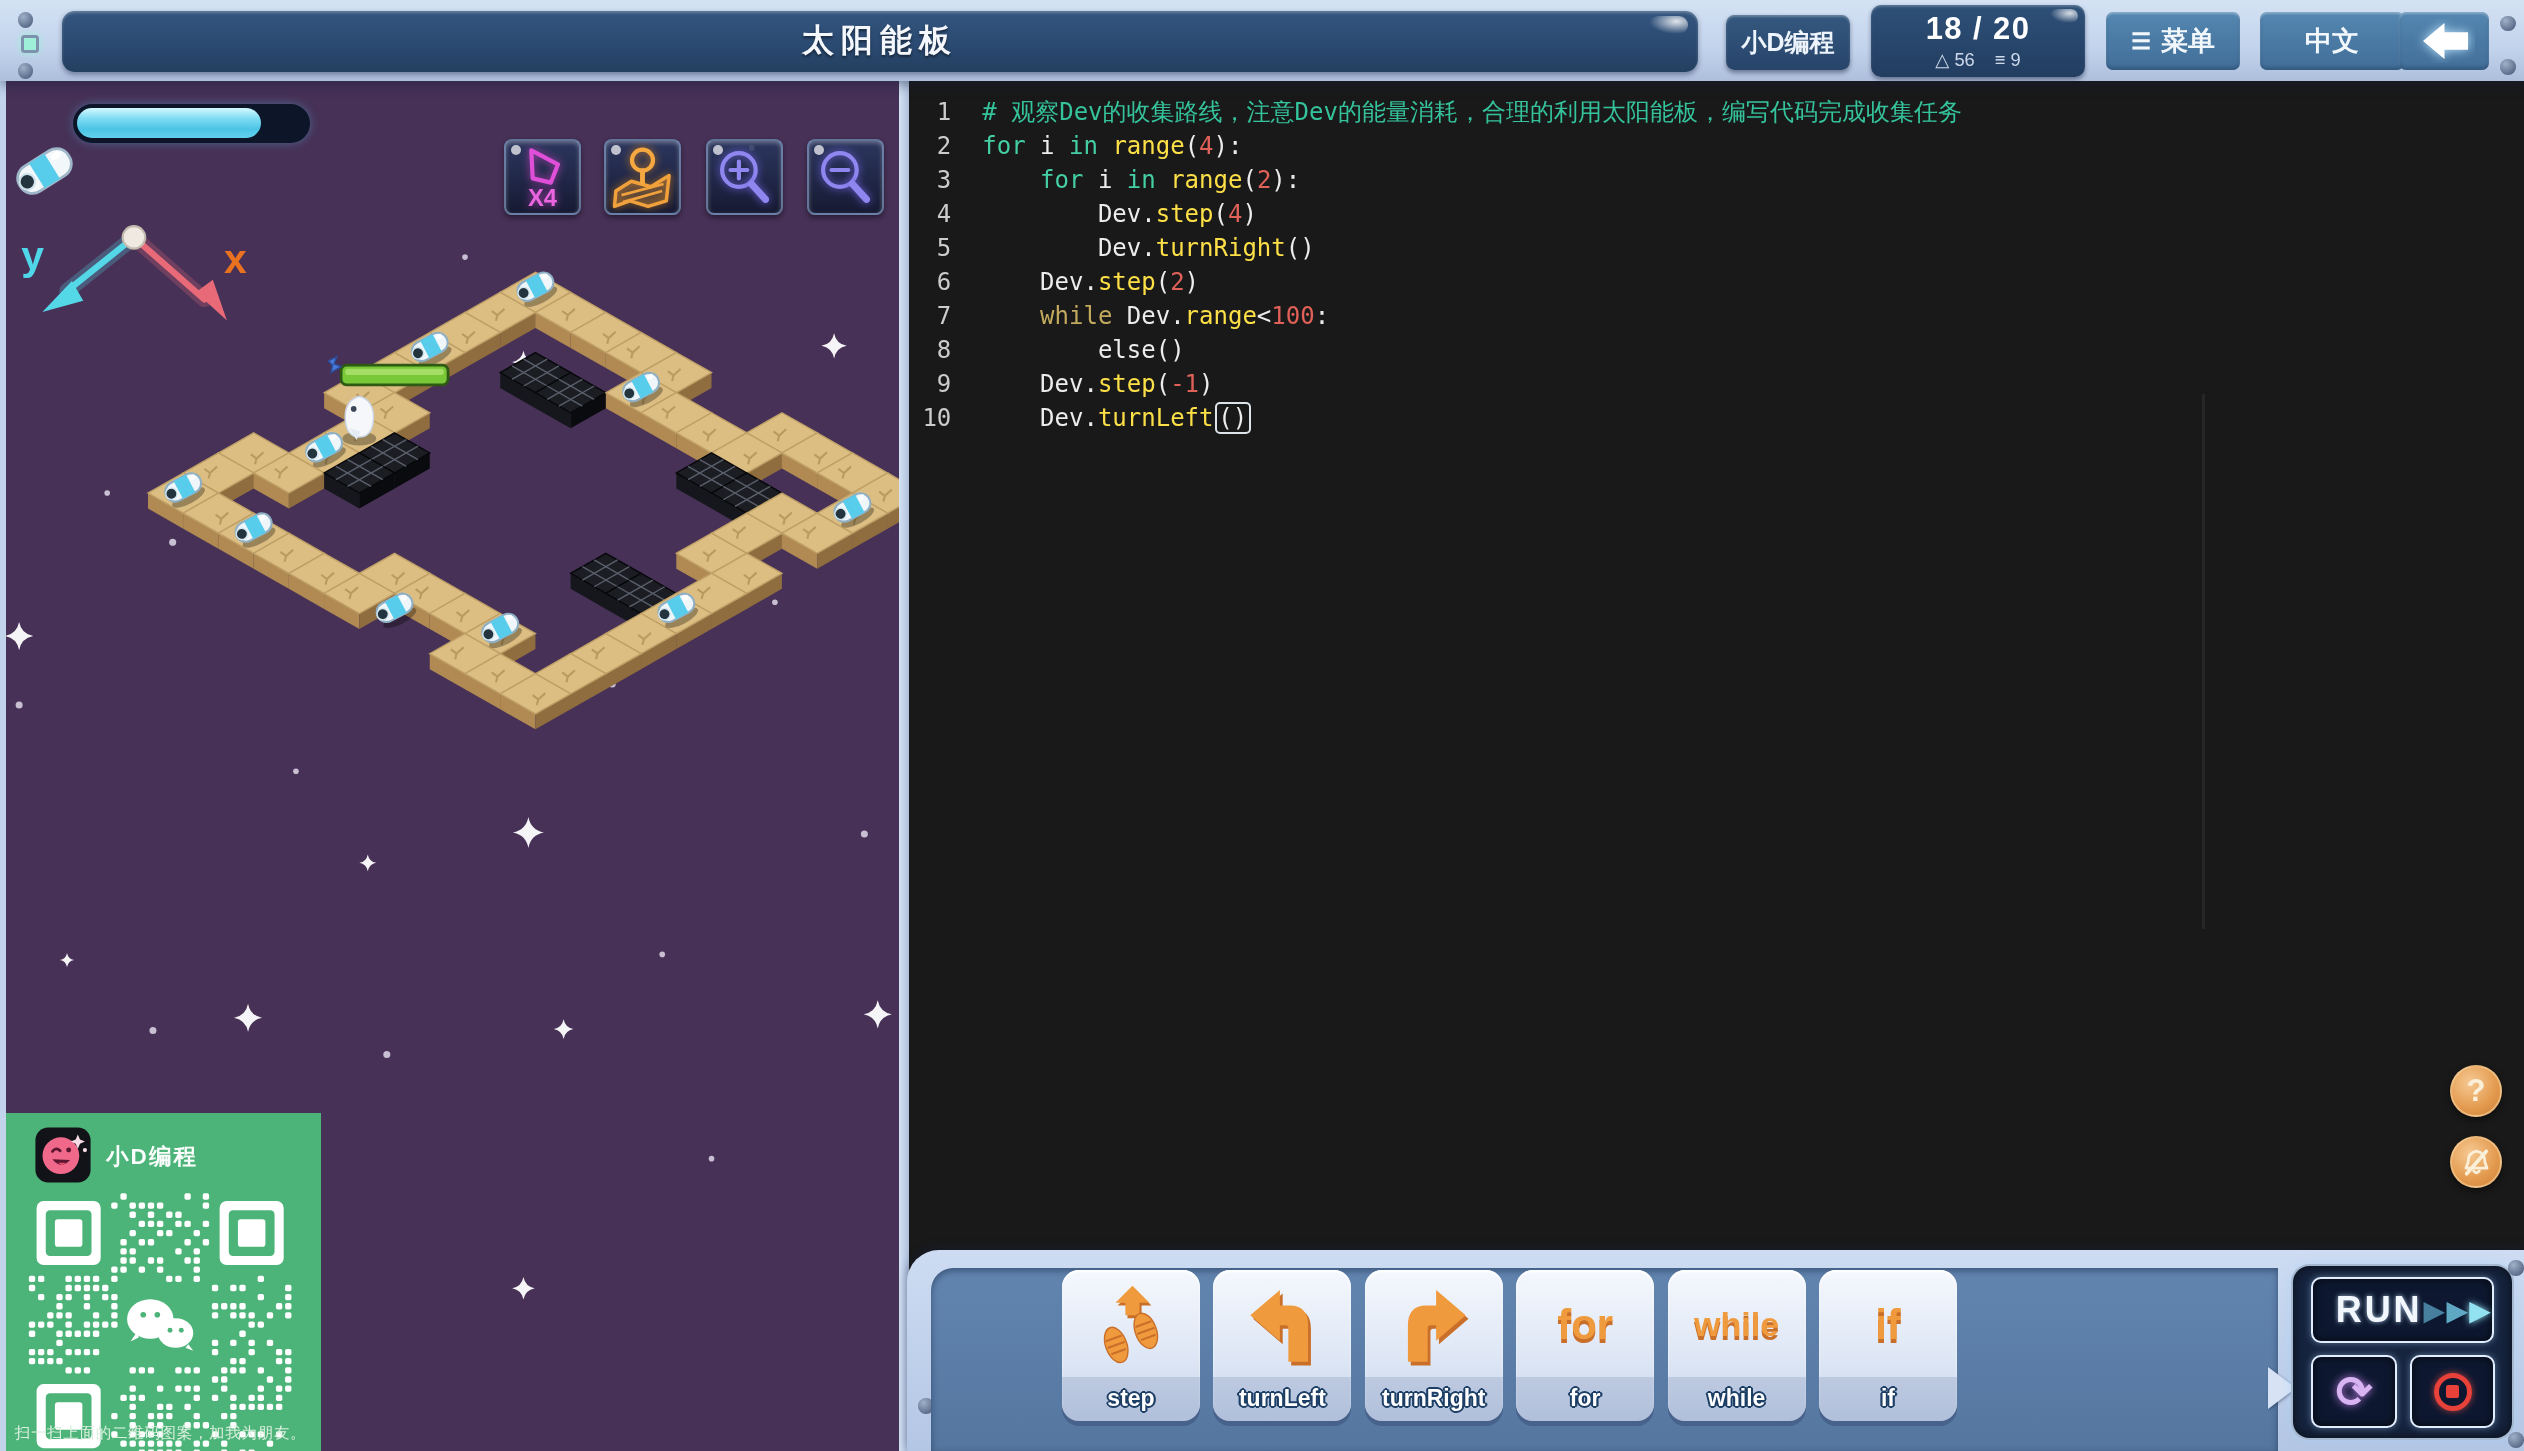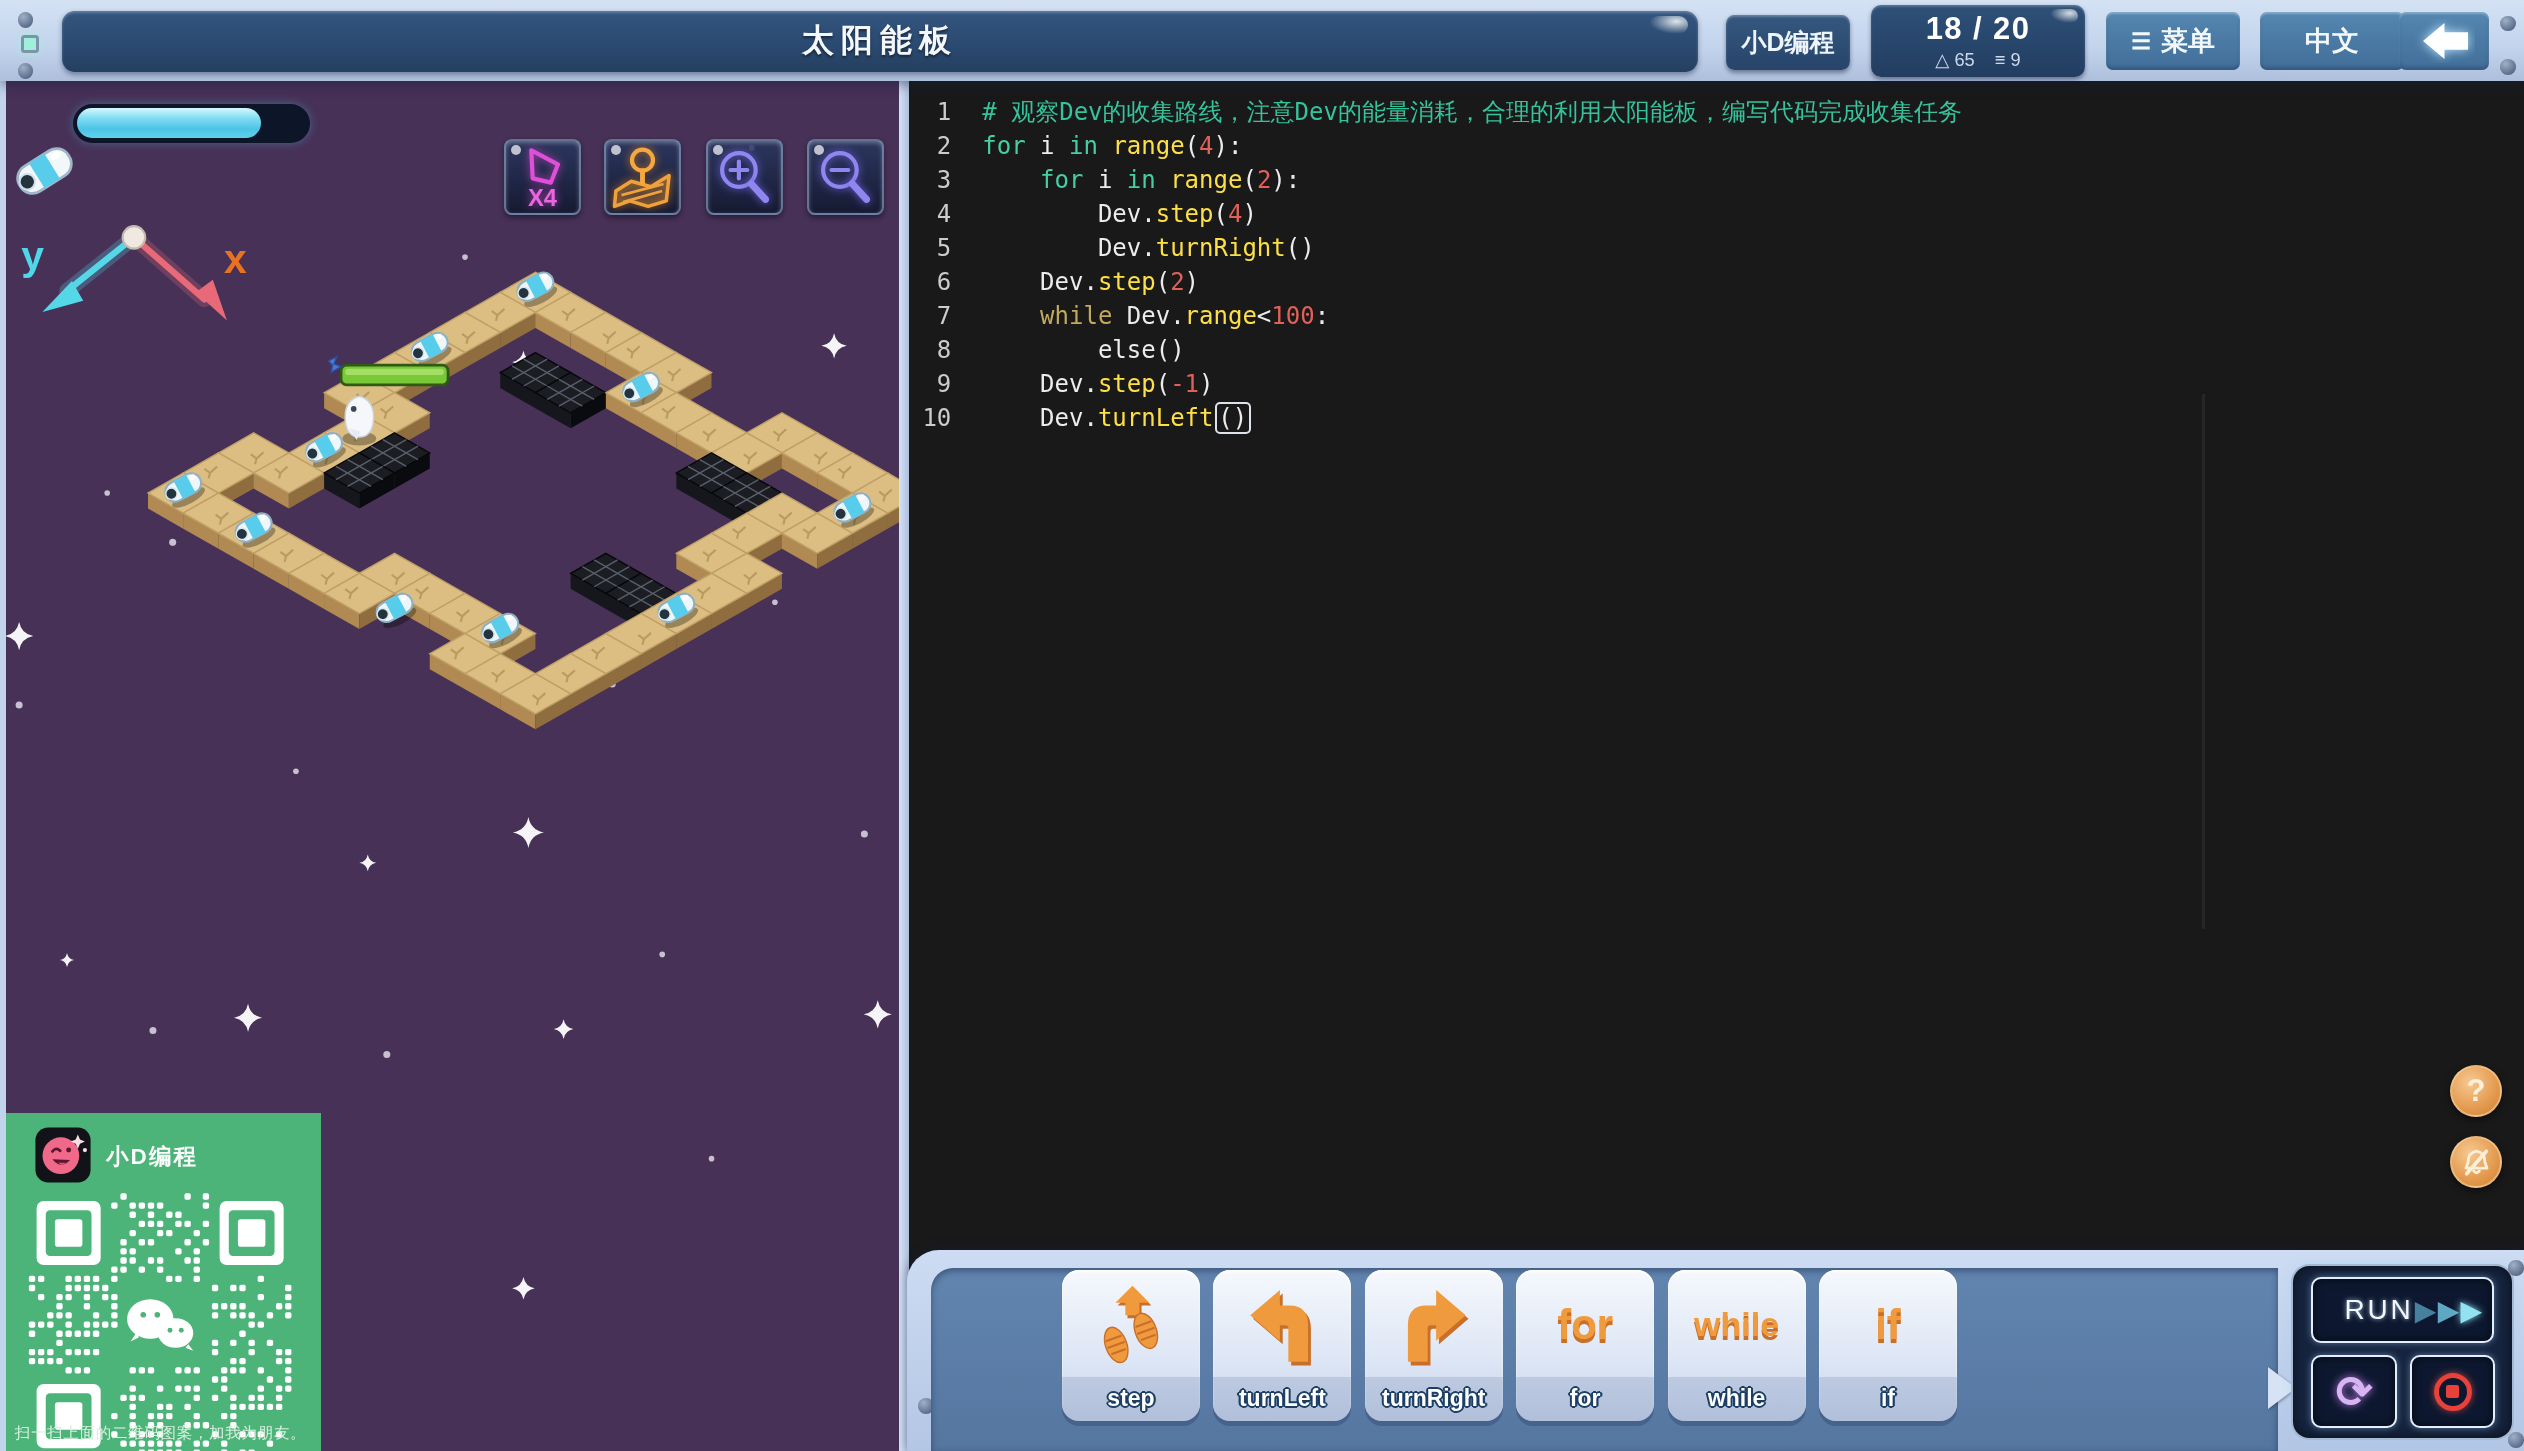--- a/index.html
+++ b/index.html
@@ -114,21 +114,21 @@
   #chevron-right { position:absolute; left:1337px; top:99px; width:0; height:0;
     border-left:28px solid #d7e3f4; border-top:21px solid transparent; border-bottom:21px solid transparent;
     filter:drop-shadow(1.4px 1.4px 1.4px rgba(20,30,60,.4)); }
   #run-panel { position:absolute; left:1384px; top:14px; width:223px; height:176px;
     background:#16243f; border-radius:18.3px; border:2.1px solid rgba(215,235,255,.75);
     box-shadow:0 0 10px rgba(160,210,255,.4), inset 0 0 14px rgba(0,0,0,.6); }
   .runbtn { position:absolute; background:#0d1830; border:2.1px solid #e2eeff; border-radius:10px;
     box-shadow:0 0 7px rgba(170,215,255,.45), inset 0 0 10px rgba(0,0,0,.7);
     display:flex; align-items:center; justify-content:center; }
   #run-button { left:18.3px; top:11.3px; width:183px; height:66px; gap:11.3px; }
-  #run-label { color:#f2f7fd; font-size:28px; font-weight:normal; letter-spacing:2.8px;
+  #run-label { color:#f2f7fd; font-size:36px; font-weight:bold; letter-spacing:2.8px;
     text-shadow:0 0 5.6px rgba(200,230,255,.8);margin-left:21px; }
   .run-arrow { font-size:28px; margin-left:-10px; }
   .ra1{color:#47809f;} .ra2{color:#5fa8c4;} .ra3{color:#93e2f2; text-shadow:0 0 7px #93e2f2;}
   #refresh-button { left:18.3px; top:89px; width:86px; height:73px;
     color:#d9b4f2; font-size:44px; font-weight:bold; text-shadow:0 0 8.5px #c07fe8; }
   #stop-button { left:117px; top:89px; width:85px; height:73px; }
   #stop-ring { width:38px; height:38px; border:5px solid #e8413a; border-radius:50%;
     display:flex; align-items:center; justify-content:center; box-shadow:0 0 7px rgba(240,80,70,.7); }
   #stop-square { width:12.7px; height:12.7px; background:#e8413a; border-radius:2.1px; }
 </style>
@@ -850,21 +850,21 @@
   <div class="navybtn" style="left:1726px; width:124px;">
     <span>小D编程</span>
   </div>
   <div id="progress-panel">
     <div id="progress-main">
       <span>18</span>
       <span>/</span>
       <span>20</span>
     </div>
     <div id="progress-sub">
-      <span><span>△</span> <span>65</span></span>
+      <span><span>△</span> <span>56</span></span>
       <span><span>≡</span> <span>9</span></span>
     </div>
   </div>
   <div class="steelbtn" style="left:2106px; width:134px;">
     <span style="font-size:22.5px;">☰</span>
     <span>菜单</span>
   </div>
   <div class="steelbtn" style="left:2260px; width:144px;justify-content:center;">
     <span>中文</span>
   </div>

